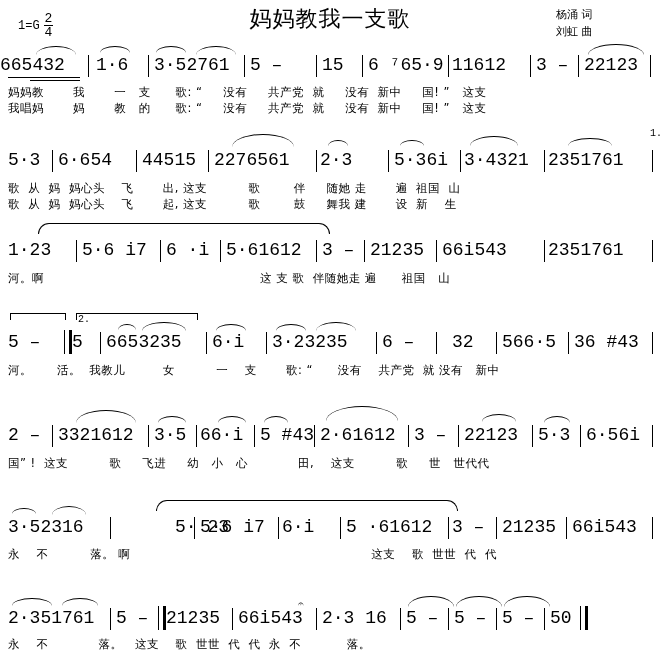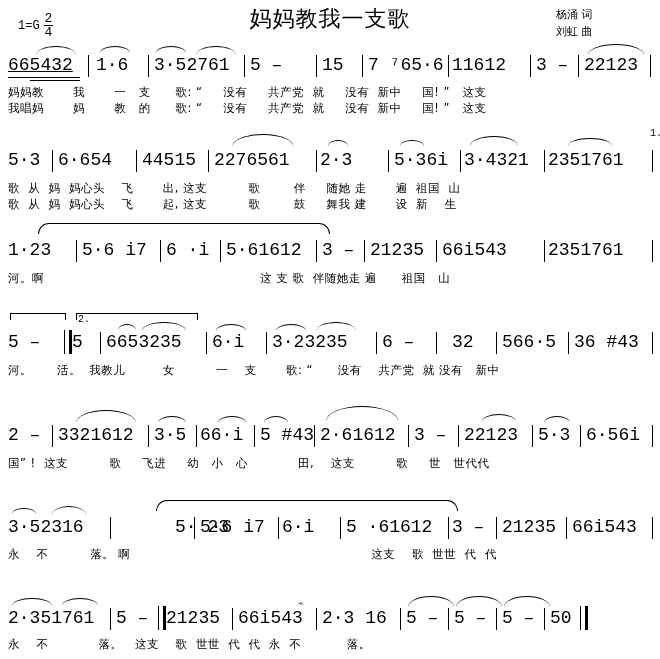--- a/index.html
+++ b/index.html
@@ -31,31 +31,31 @@
     <span>4</span>
   </span>
 </div>
 <div class="abs title">妈妈教我一支歌</div>
 <div class="abs credits">
   <div>杨涌 词</div>
   <div>刘虹 曲</div>
 </div>
 
 <div>
-  <div class="abs notes" style="left:8px; top:55px;text-decoration:underline;">665432</div>
+  <div class="abs notes" style="left:0; top:55px;">665432</div>
   <div class="bar" style="left:88px; top:55px; height:22px;"></div>
   <div class="abs notes" style="left:96px; top:55px;">1·6</div>
   <div class="bar" style="left:148px; top:55px; height:22px;"></div>
   <div class="abs notes" style="left:154px; top:55px;">3·52761</div>
   <div class="bar" style="left:244px; top:55px; height:22px;"></div>
   <div class="abs notes" style="left:250px; top:55px;">5 –</div>
   <div class="bar" style="left:316px; top:55px; height:22px;"></div>
   <div class="abs notes" style="left:322px; top:55px;">15</div>
   <div class="bar" style="left:362px; top:55px; height:22px;"></div>
-  <div class="abs notes" style="left:368px; top:55px;">7 ⁷65·6</div>
+  <div class="abs notes" style="left:368px; top:55px;">6 ⁷65·9</div>
   <div class="bar" style="left:448px; top:55px; height:22px;"></div>
   <div class="abs notes" style="left:452px; top:55px;">11612</div>
   <div class="bar" style="left:530px; top:55px; height:22px;"></div>
   <div class="abs notes" style="left:536px; top:55px;">3 –</div>
   <div class="bar" style="left:578px; top:55px; height:22px;"></div>
   <div class="abs notes" style="left:584px; top:55px;">22123</div>
   <div class="bar" style="left:650px; top:55px; height:22px;"></div>
   <div class="ul" style="left:8px; top:77px; width:72px;"></div>
   <div class="ul" style="left:30px; top:80px; width:50px;"></div>
   <div class="slur" style="left:36px; top:46px; width:40px; height:8px;"></div>

